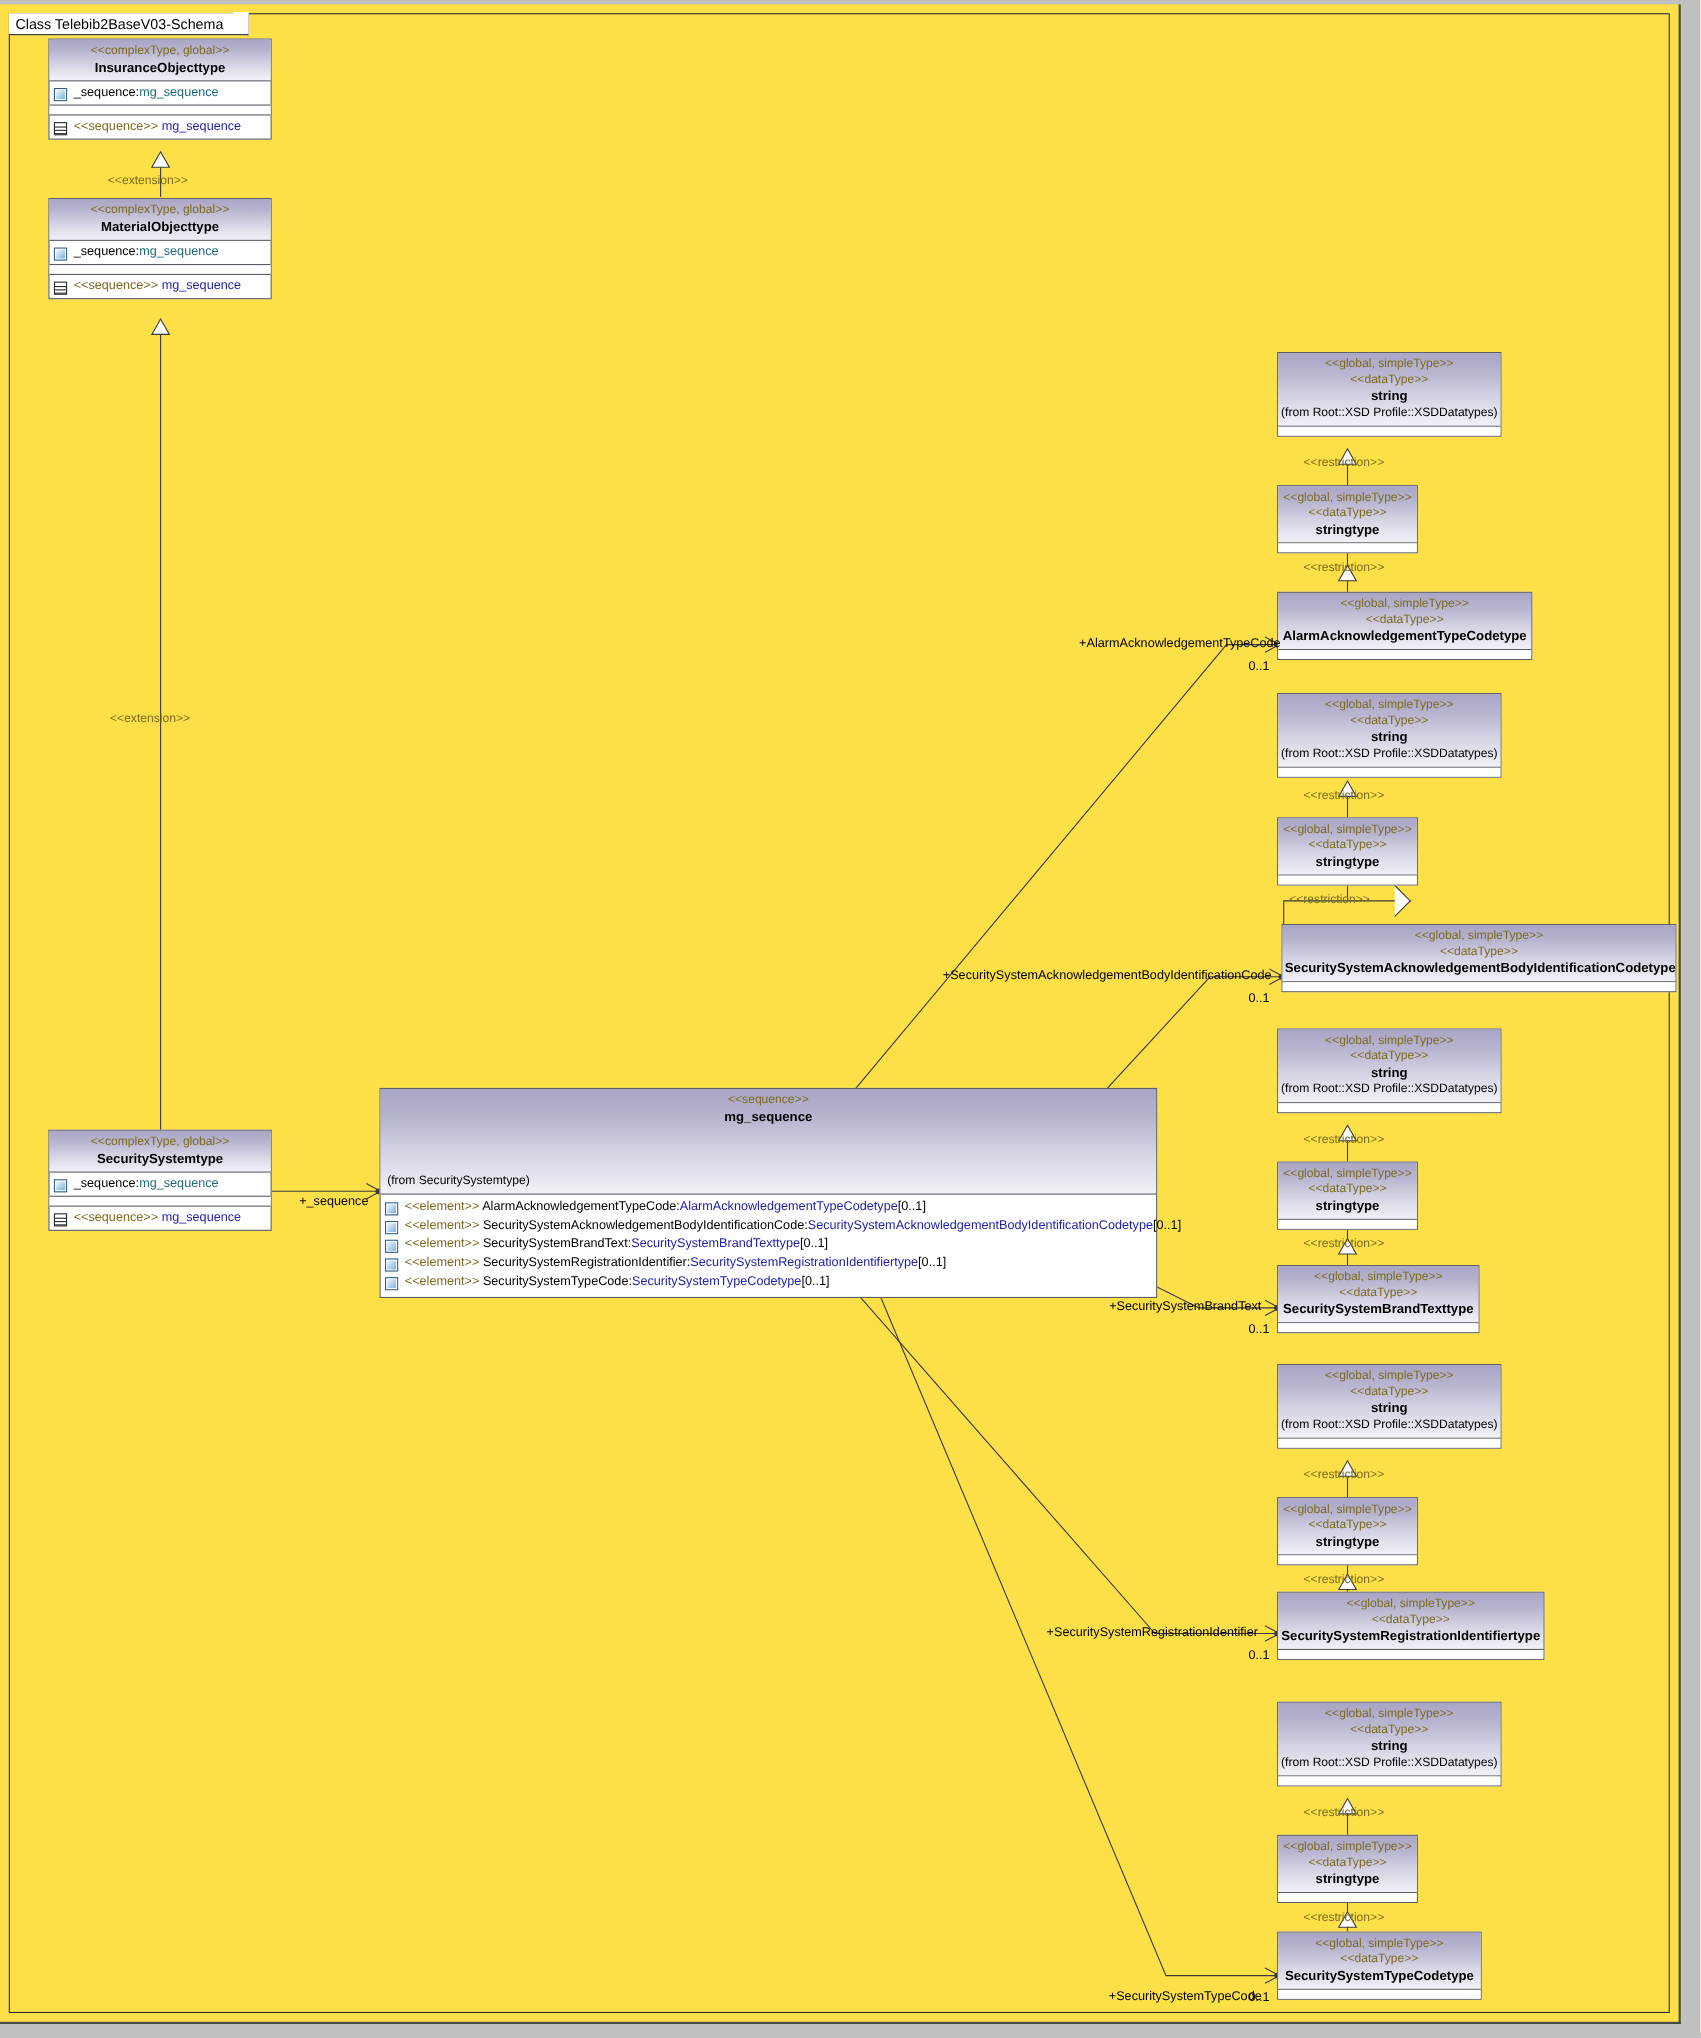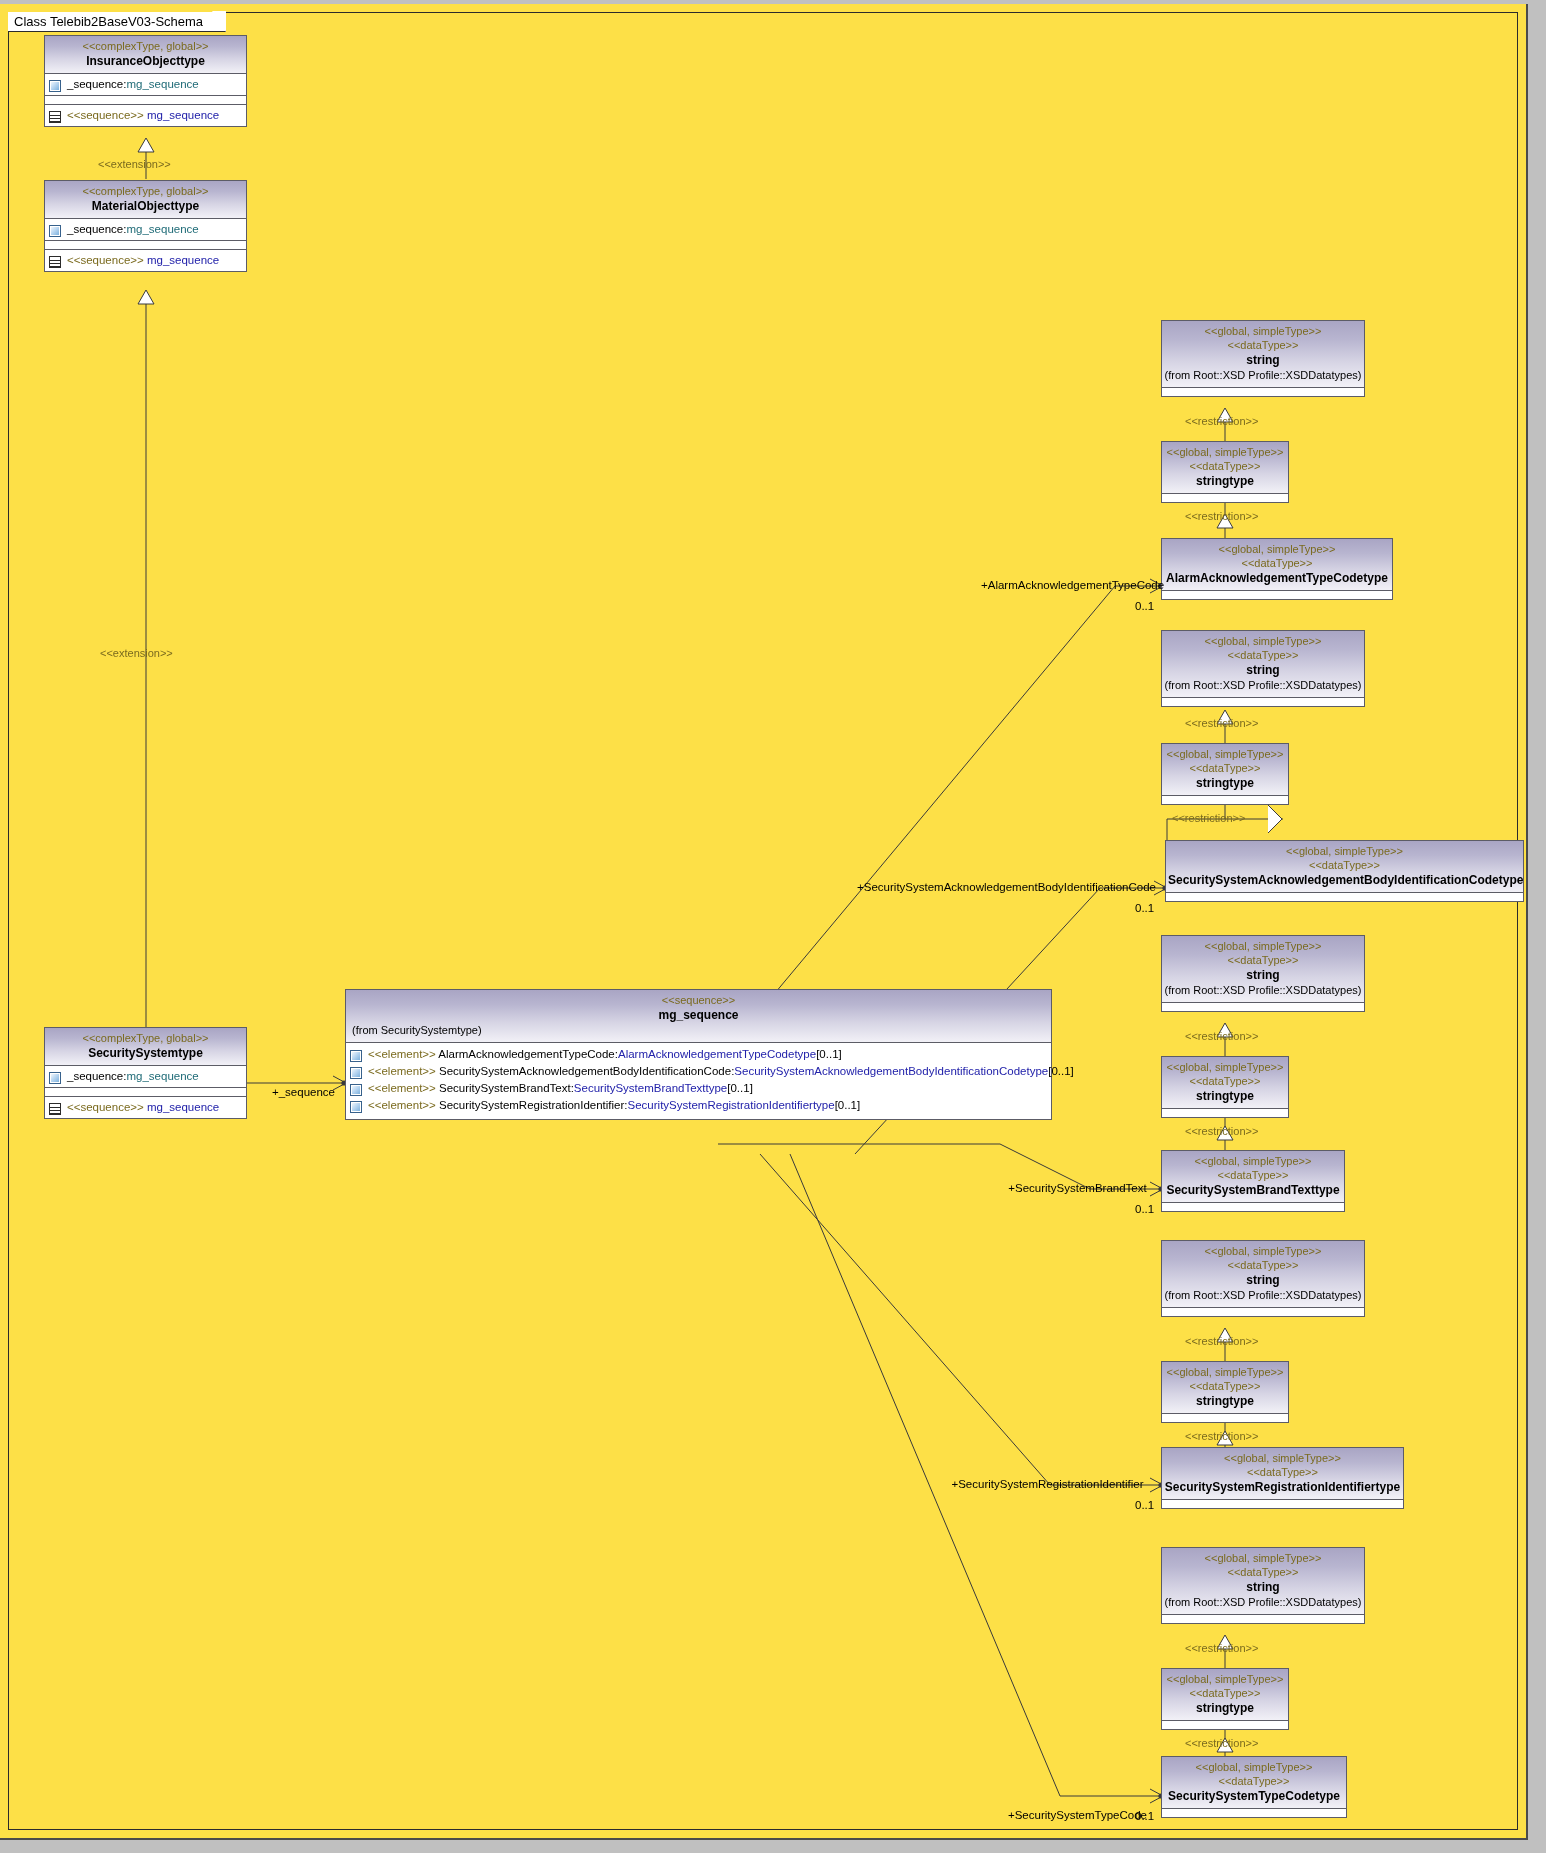--- a/index.html
+++ b/index.html
@@ -300,38 +300,42 @@
       </div>
     </div>
   </div>
 
   <div class="assoc-label" style="left:272px;top:1082px;">+_sequence</div>
 
   <div class="uml" style="left:345px;top:985px;width:707px;">
     <div class="hdr">
       <div class="stereo">&lt;&lt;sequence&gt;&gt;</div>
       <div class="cname">mg_sequence</div>
-      <div class="fromline" style="text-align:left;padding-left:4px;">(from SecuritySystemtype)</div>
+      <div class="fromline" style="text-align:left;padding-left:4px;margin-top:43px;">(from SecuritySystemtype)</div>
     </div>
     <div class="compart first" style="padding:3px 0 5px 0;">
       <div class="row">
         <span class="ic-attr"></span>
         <span class="lbl"><span class="kw">&lt;&lt;element&gt;&gt;</span> <span>AlarmAcknowledgementTypeCode</span>:<span class="tp">AlarmAcknowledgementTypeCodetype</span><span>[0..1]</span></span>
       </div>
       <div class="row">
         <span class="ic-attr"></span>
         <span class="lbl"><span class="kw">&lt;&lt;element&gt;&gt;</span> <span>SecuritySystemAcknowledgementBodyIdentificationCode</span>:<span class="tp">SecuritySystemAcknowledgementBodyIdentificationCodetype</span><span>[0..1]</span></span>
       </div>
       <div class="row">
         <span class="ic-attr"></span>
         <span class="lbl"><span class="kw">&lt;&lt;element&gt;&gt;</span> <span>SecuritySystemBrandText</span>:<span class="tp">SecuritySystemBrandTexttype</span><span>[0..1]</span></span>
       </div>
       <div class="row">
         <span class="ic-attr"></span>
         <span class="lbl"><span class="kw">&lt;&lt;element&gt;&gt;</span> <span>SecuritySystemRegistrationIdentifier</span>:<span class="tp">SecuritySystemRegistrationIdentifiertype</span><span>[0..1]</span></span>
+      </div>
+      <div class="row">
+        <span class="ic-attr"></span>
+        <span class="lbl"><span class="kw">&lt;&lt;element&gt;&gt;</span> <span>SecuritySystemTypeCode</span>:<span class="tp">SecuritySystemTypeCodetype</span><span>[0..1]</span></span>
       </div>
     </div>
   </div>
 
   <div class="uml" style="left:1161px;top:316px;width:204px;">
     <div class="hdr">
       <div class="stereo">&lt;&lt;global, simpleType&gt;&gt;</div>
       <div class="stereo">&lt;&lt;dataType&gt;&gt;</div>
       <div class="cname">string</div>
       <div class="fromline">(from Root::XSD Profile::XSDDatatypes)</div>

